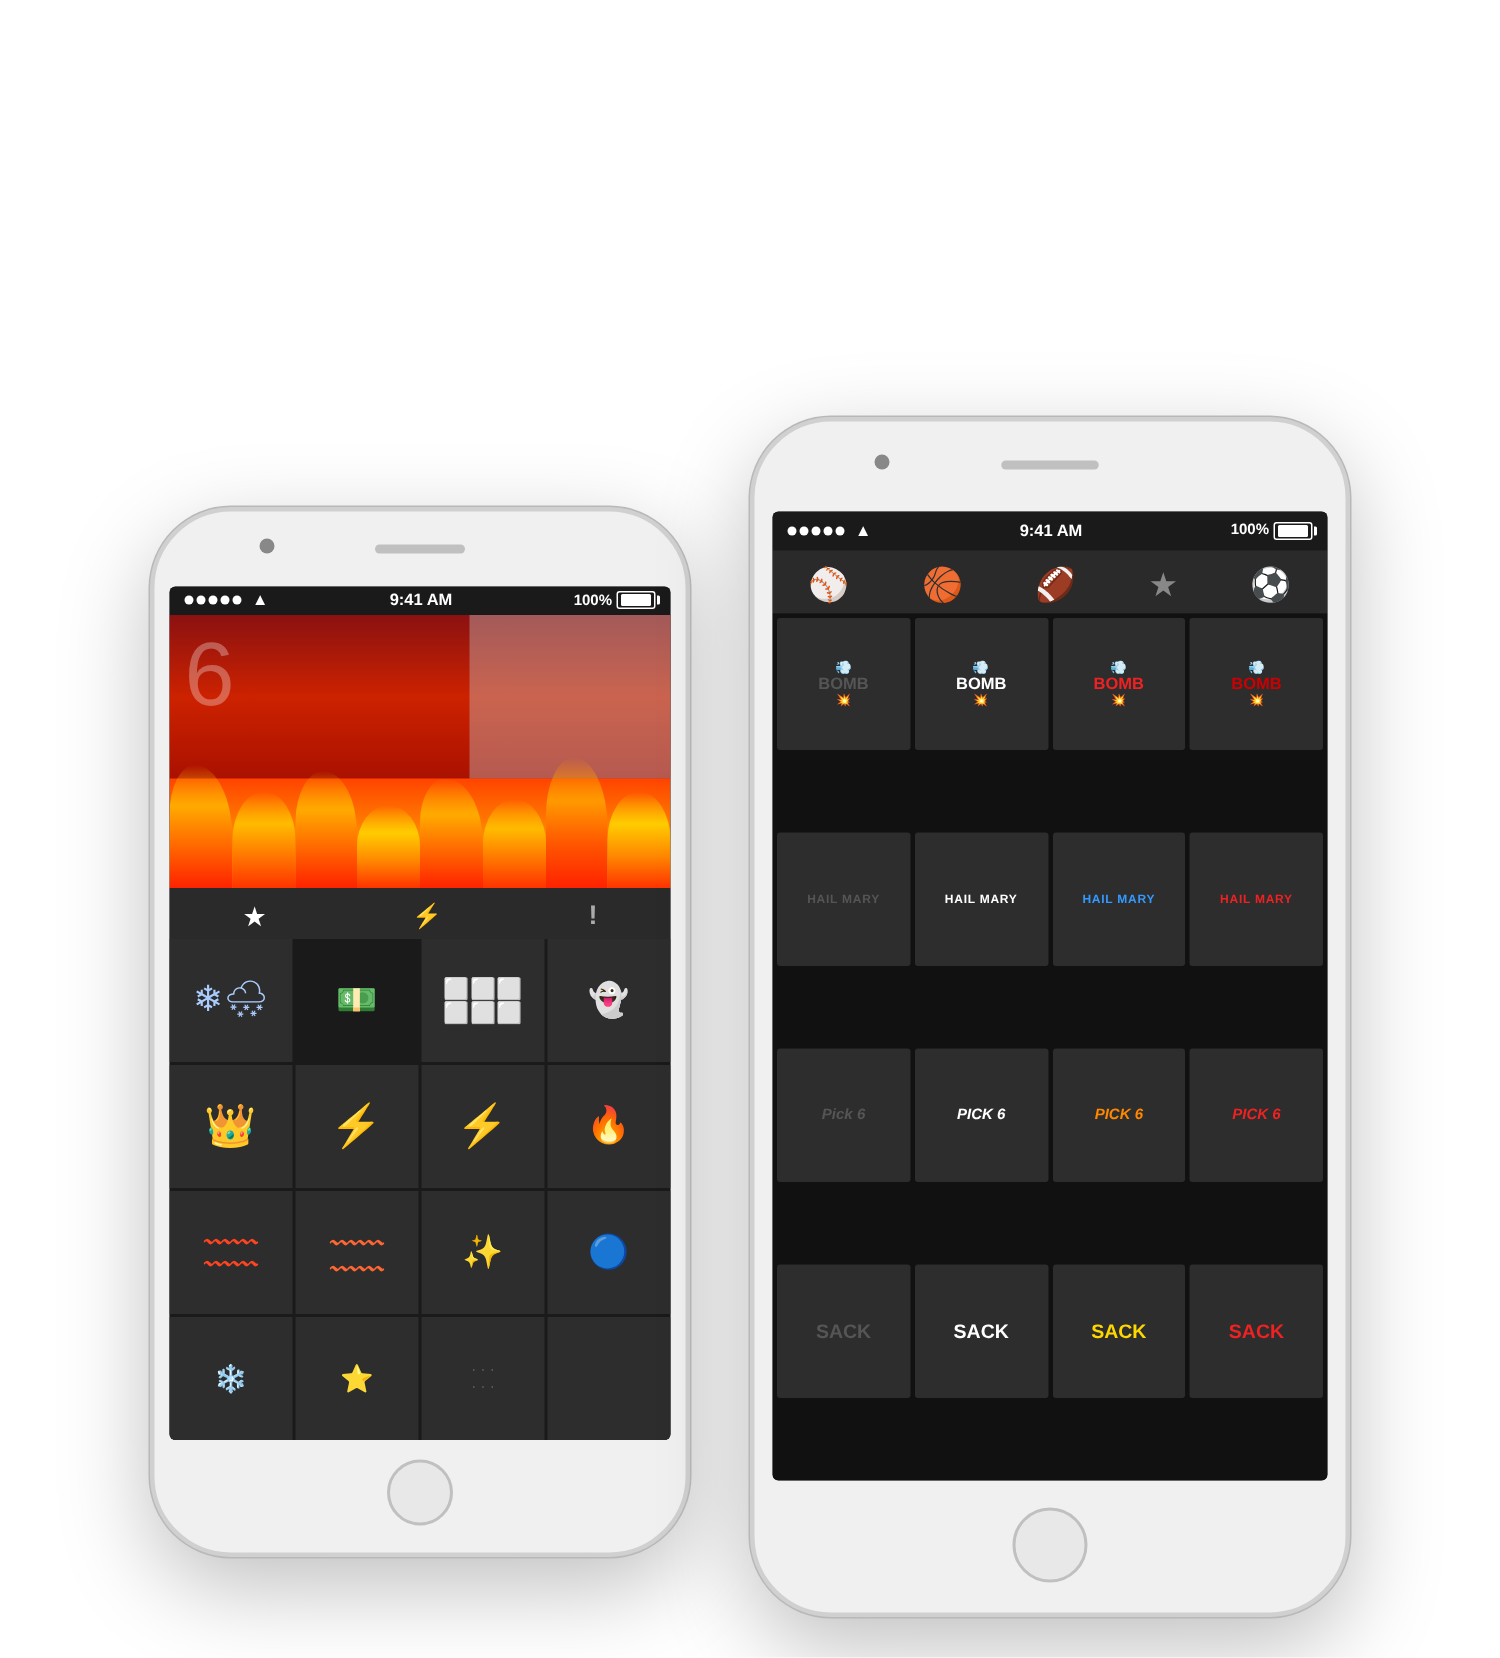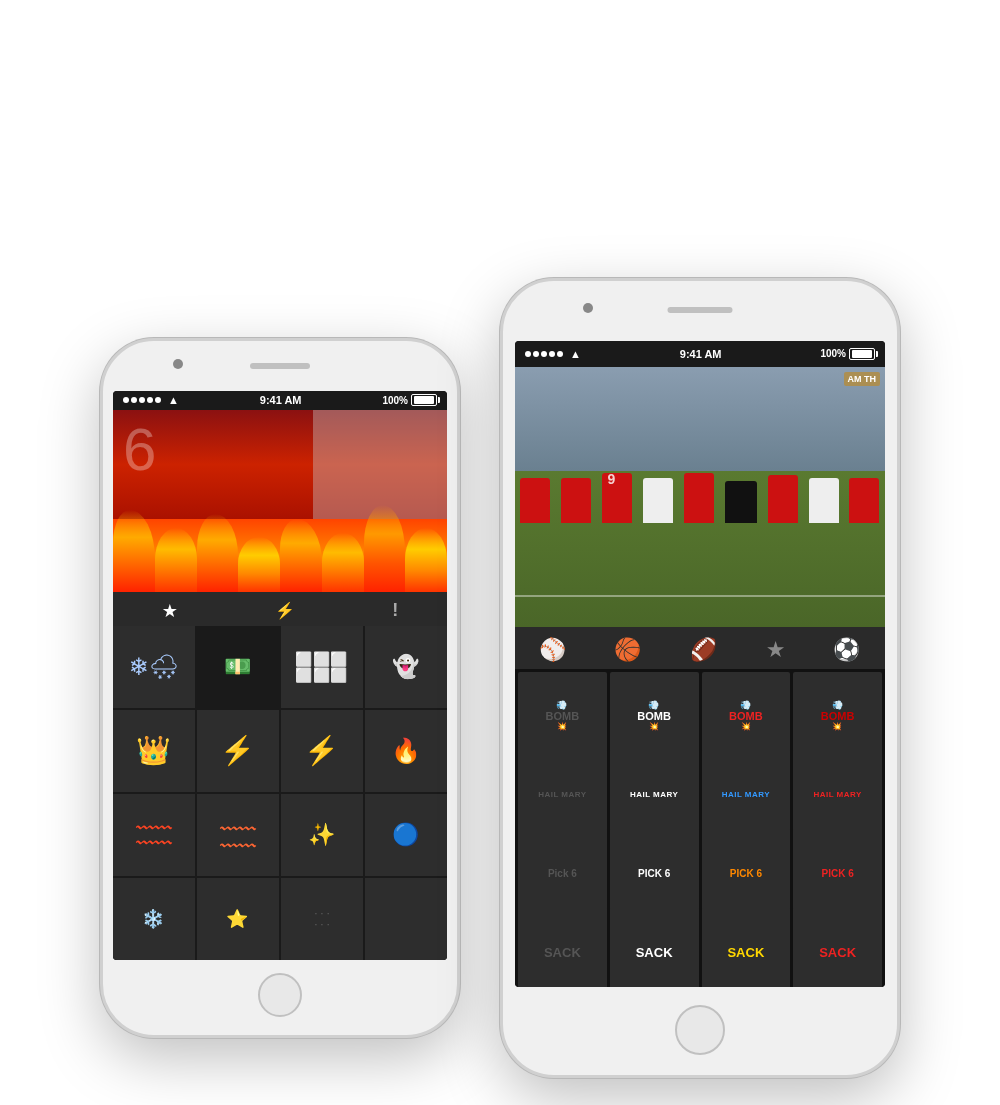--- a/index.html
+++ b/index.html
@@ -274,20 +274,21 @@
 
     
     .bomb-label {
       font-size: 11px;
       font-weight: 900;
       letter-spacing: 0px;
     }
     .pick6-label {
       font-size: 10px;
       font-weight: 900;
+      font-style: italic;
     }
     .hailmary-label {
       font-size: 9px;
       font-weight: 900;
       letter-spacing: 0.5px;
     }
     .sack-label {
       font-size: 13px;
       font-weight: 900;
     }
@@ -440,47 +441,20 @@
           </div>
           <span>9:41 AM</span>
           <div style="display:flex;align-items:center;gap:3px;">
             <span style="font-size:10px;">100%</span>
             <div class="battery-icon">
                 <div class="battery-fill"></div>
               </div>
           </div>
         </div>
 
-        <div class="video-area">
-          <div class="sky-area"></div>
-          <div class="field-bg"></div>
-
-          <div style="position:absolute;top:15%;left:0;right:0;height:50%;display:flex;align-items:center;justify-content:space-around;overflow:hidden;">
-
-            <div style="position:absolute;bottom:10%;left:0;right:0;height:55%;display:flex;align-items:flex-end;justify-content:space-around;">
-              <div style="width:30px;height:45px;background:#cc1111;border-radius:3px 3px 0 0;"></div>
-              <div style="width:30px;height:45px;background:#cc1111;border-radius:3px 3px 0 0;"></div>
-              <div style="width:30px;height:50px;background:#cc1111;border-radius:3px 3px 0 0;"></div>
-              <div style="width:30px;height:45px;background:#eee;border-radius:3px 3px 0 0;"></div>
-              <div style="width:30px;height:50px;background:#cc1111;border-radius:3px 3px 0 0;"></div>
-              <div style="width:32px;height:42px;background:#111;border-radius:3px 3px 0 0;"></div>
-              <div style="width:30px;height:48px;background:#cc1111;border-radius:3px 3px 0 0;"></div>
-              <div style="width:30px;height:45px;background:#eee;border-radius:3px 3px 0 0;"></div>
-              <div style="width:30px;height:45px;background:#cc1111;border-radius:3px 3px 0 0;"></div>
-            </div>
-          </div>
-
-          <div class="field-line"></div>
-
-          <div class="stadium-box">
-            <span>AM TH</span>
-          </div>
-
-          <div style="position:absolute;top:40%;left:25%;color:rgba(255,255,255,0.8);font-size:14px;font-weight:900;">9</div>
-        </div>
 
         <div class="sport-tabs">
           <span class="sport-icon">⚾</span>
           <span class="sport-icon">🏀</span>
           <span class="sport-icon active">🏈</span>
           <span class="sport-icon">★</span>
           <span class="sport-icon">⚽</span>
         </div>
 
         <div class="sticker-grid2">

